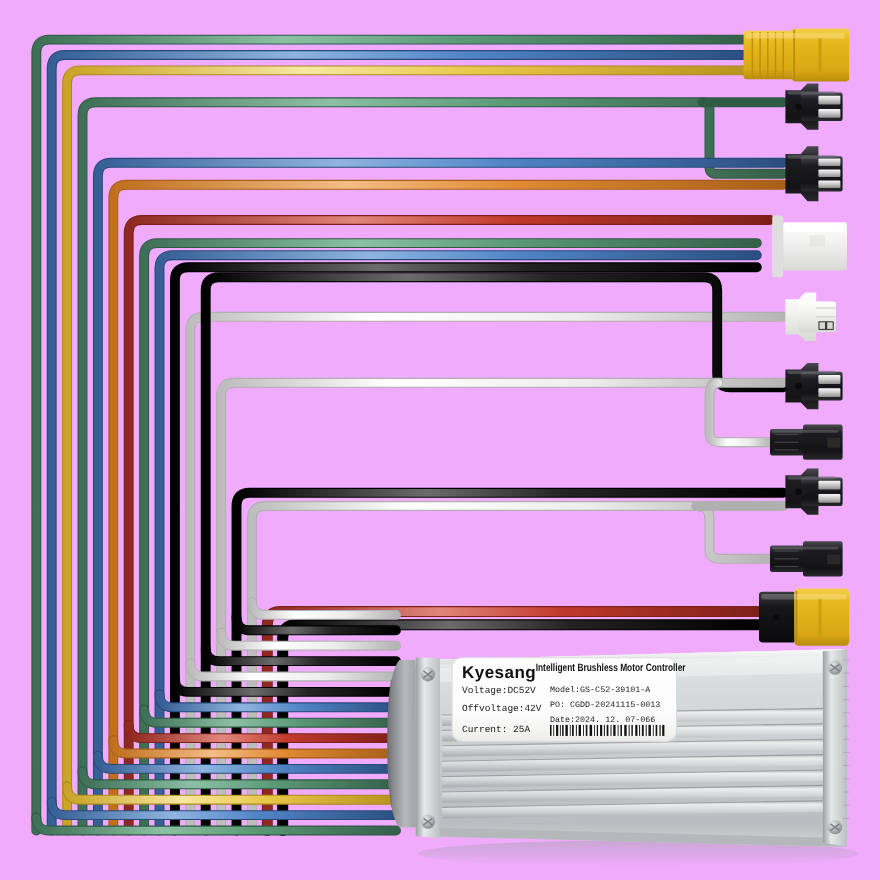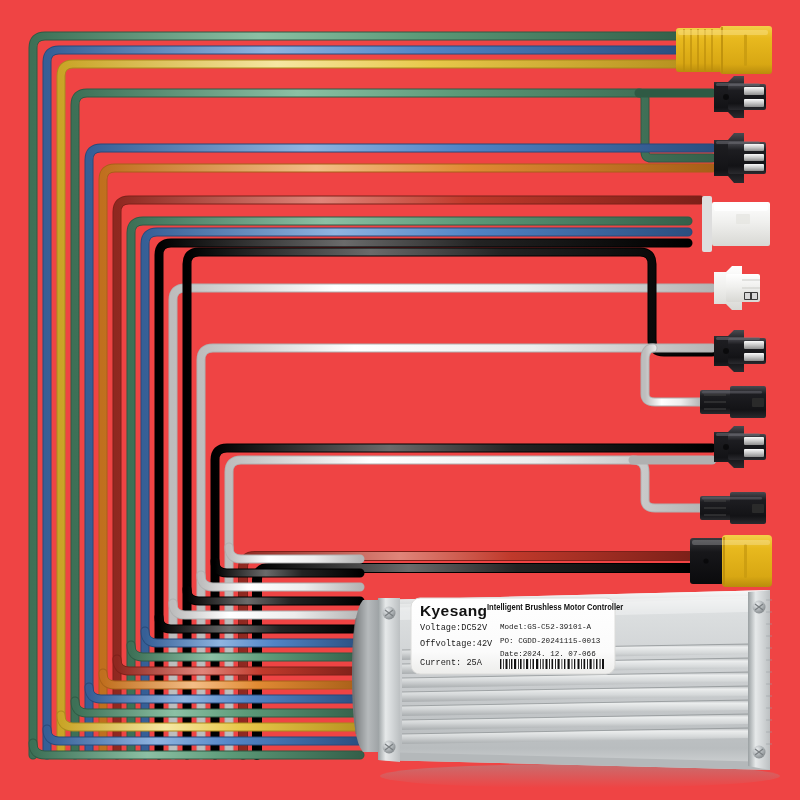--- a/index.html
+++ b/index.html
@@ -1,17 +1,17 @@
 <!DOCTYPE html>
 <html><head>
 <meta charset="utf-8">
 <style>
   html,body{margin:0;padding:0;background:#fff;}
   body{width:800px;height:800px;overflow:hidden;font-family:"Liberation Sans",sans-serif;}
-  #stage{position:relative;width:800px;height:800px;background:#ef4444;}
+  #stage{position:relative;width:800px;height:800px;background:#f0abfc;}
   svg{display:block;}
 
   
   .lbl-brand{font-family:"Liberation Sans",sans-serif;font-weight:bold;}
   .lbl-sub{font-family:"Liberation Sans",sans-serif;font-weight:bold;}
   .lbl-spec{font-family:"Liberation Mono",monospace;}
   .lbl-spec2{font-family:"Liberation Mono",monospace;}
 </style>
 </head>
 <body>

